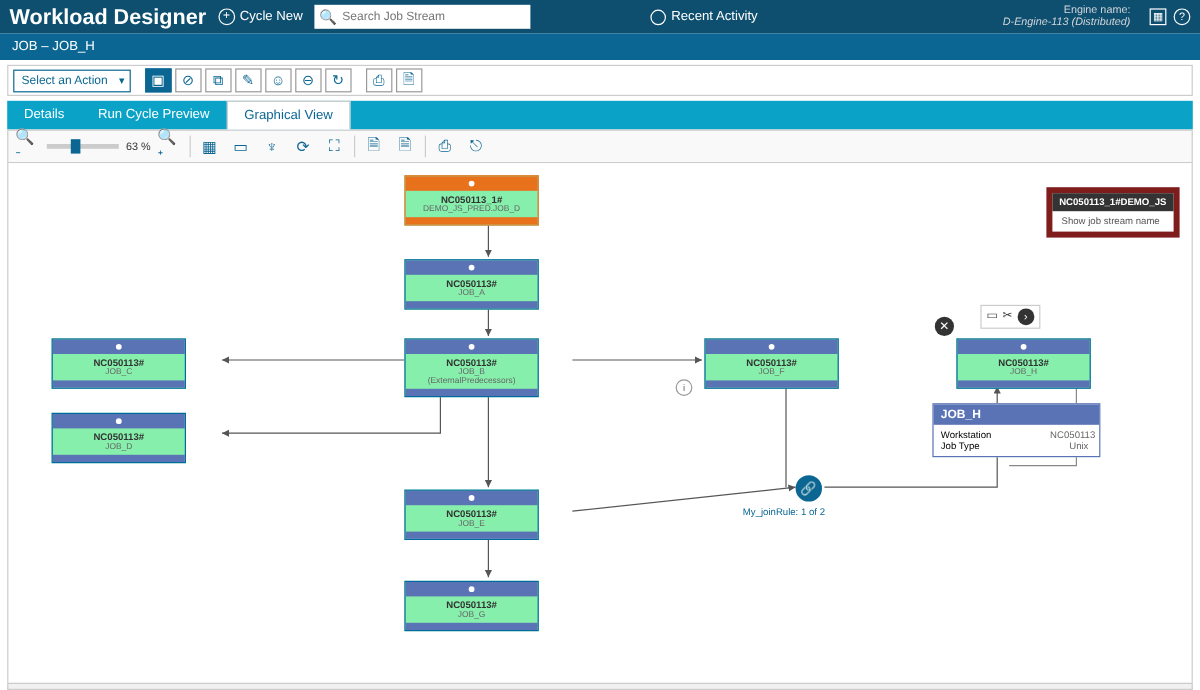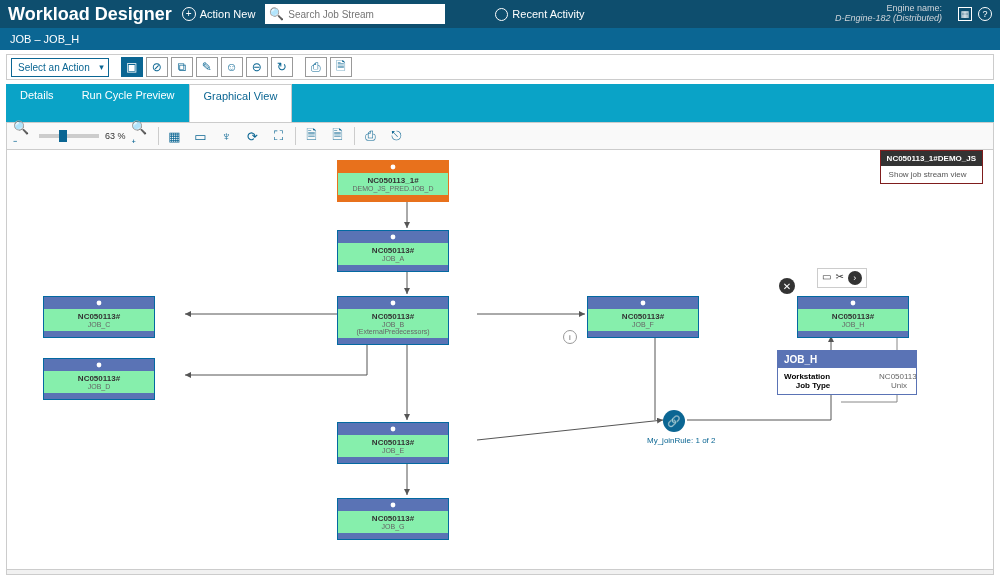--- a/index.html
+++ b/index.html
@@ -6,21 +6,21 @@
   body { font-family: Arial, sans-serif; font-size: 11px; background: #fff; width: 1000px; height: 575px; overflow: hidden; position: relative; }
   
   
   .topbar { background: #0e4e6e; height: 28px; display: flex; align-items: center; color: #fff; padding: 0 8px; gap: 10px; }
   .topbar-title { font-size: 18px; font-weight: bold; }
   .topbar-create { display: flex; align-items: center; gap: 4px; font-size: 11px; cursor: pointer; }
   .topbar-create .plus-icon { width: 14px; height: 14px; border: 1.5px solid #fff; border-radius: 50%; display: flex; align-items: center; justify-content: center; font-size: 10px; line-height: 1; }
   .search-wrap { background: #fff; height: 20px; display: flex; align-items: center; padding: 0 4px; gap: 4px; width: 180px; }
   .search-wrap input { border: none; outline: none; font-size: 10px; width: 100%; }
   .search-icon { color: #888; font-size: 12px; }
-  .topbar-recent { display: flex; align-items: center; gap: 4px; font-size: 11px; cursor: pointer; margin-left: 40px; }
+  .topbar-recent { display: flex; align-items: center; gap: 4px; font-size: 11px; cursor: pointer; margin-left: 90px; }
   .clock-icon { width: 13px; height: 13px; border: 1.5px solid #fff; border-radius: 50%; position: relative; }
   .topbar-spacer { flex: 1; }
   .engine-info { font-size: 9px; line-height: 1.1; text-align: right; color: #d0d5da; }
   .engine-name { color: #d0d5da; }
   .engine-line2 { font-style: italic; }
   .topbar-icons { display: flex; gap: 6px; margin-left: 6px; }
   .topbar-icons span { width: 14px; height: 14px; border: 1.5px solid #fff; display: flex; align-items: center; justify-content: center; font-size: 9px; }
   .help-icon { border-radius: 50%; }
 
   
@@ -28,21 +28,21 @@
 
   
   .toolbar { background: #fff; border: 1px solid #ccc; margin: 4px 6px 0 6px; height: 26px; display: flex; align-items: center; padding: 0 4px; gap: 3px; }
   .action-select { border: 1px solid #0b6693; background: #fff; color: #0b6693; font-size: 10px; padding: 3px 18px 3px 6px; position: relative; cursor: pointer; }
   .action-select::after { content: "▾"; position: absolute; right: 4px; top: 3px; font-size: 9px; }
   .toolbar-btn { width: 22px; height: 20px; border: 1px solid #999; background: #fff; display: flex; align-items: center; justify-content: center; color: #0b6693; font-size: 12px; cursor: pointer; }
   .toolbar-btn.save { background: #0b6693; color: #fff; border-color: #0b6693; }
   .toolbar-sep { width: 6px; }
 
   
-  .tabs { display: flex; background: #0aa3c7; margin: 4px 6px 0 6px; height: 38px; }
+  .tabs { display: flex; background: #0aa3c7; margin: 4px 6px 0 6px; height: 24px; }
   .tab { padding: 5px 14px; font-size: 11px; color: #fff; cursor: pointer; }
   .tab.active { background: #fff; color: #0b6693; border-top: 1px solid #ccc; border-left: 1px solid #ccc; border-right: 1px solid #ccc; }
 
   
   .viewbar { background: #f9f9f9; border: 1px solid #ccc; margin: 0 6px; height: 28px; display: flex; align-items: center; padding: 0 6px; gap: 6px; }
   .viewbar .icon-btn { width: 20px; height: 20px; display: flex; align-items: center; justify-content: center; color: #0b6693; font-size: 13px; cursor: pointer; }
   .zoom-slider { width: 60px; height: 4px; background: #ccc; position: relative; }
   .zoom-slider::after { content:""; width: 8px; height: 12px; background: #0b6693; position: absolute; left: 20px; top: -4px; }
   .zoom-label { font-size: 9px; color: #333; text-align: right; }
   .viewbar-sep { width: 1px; height: 18px; background: #ccc; }
@@ -63,63 +63,63 @@
   .node.pred { border-color: #e8711c; }
   
   
   .join-node { position: absolute; width: 22px; height: 22px; border-radius: 50%; background: #0b6693; display: flex; align-items: center; justify-content: center; color: #fff; font-size: 11px; }
   .join-label { position: absolute; font-size: 8px; color: #0b6693; }
   
   
   .cond-badge { position: absolute; width: 14px; height: 14px; border-radius: 50%; border: 1.5px solid #999; background: #fff; display: flex; align-items: center; justify-content: center; font-size: 8px; color: #666; }
 
   
-  .info-panel { position: absolute; right: 10px; top: 0; border: 1px solid #7f1d1d; background: #fff; font-size: 8px; }
+  .info-panel { position: absolute; right: 10px; top: 20px; border: 5px solid #7f1d1d; background: #fff; font-size: 8px; }
   .info-panel-header { background: #333; color: #fff; padding: 3px 6px; font-weight: bold; }
   .info-panel-body { padding: 4px 8px; color: #555; cursor: pointer; }
 
   
   .node-popup { position: absolute; border: 1px solid #5a73b5; background: #fff; width: 140px; }
   .popup-header { background: #5a73b5; color: #fff; padding: 3px 6px; font-size: 10px; font-weight: bold; }
   .popup-body { padding: 4px 6px; }
   .popup-row { display: flex; font-size: 8px; gap: 6px; }
-  .popup-row .k { font-weight: bold; width: 58px; text-align: center; }
+  .popup-row .k { font-weight: normal; width: 58px; }
   .popup-row .v { color: #666; padding-left: 43px; }
   .close-badge { position: absolute; width: 16px; height: 16px; border-radius: 50%; background: #333; color: #fff; display: flex; align-items: center; justify-content: center; font-size: 10px; cursor: pointer; }
   .mini-toolbar { position: absolute; background: #fff; border: 1px solid #ccc; padding: 2px 4px; display: flex; gap: 4px; }
   .mini-toolbar span { font-size: 10px; color: #333; cursor: pointer; }
   .mini-toolbar .arrow { background: #333; color: #fff; width: 14px; height: 14px; border-radius: 50%; display: flex; align-items: center; justify-content: center; font-size: 9px; }
 
   
   .arrows { position: absolute; left: 0; top: 0; width: 100%; height: 100%; pointer-events: none; }
 
   
   .footer-bar { position: absolute; bottom: 0; left: 6px; right: 6px; height: 6px; border: 1px solid #ccc; background: #f1f1f1; }
 </style>
 </head>
 <body>
 
 <div class="topbar">
   <div class="topbar-title">Workload Designer</div>
   <div class="topbar-create">
     <span class="plus-icon">+</span>
-    <span>Action New</span>
+    <span>Cycle New</span>
   </div>
   <div class="search-wrap">
     <span class="search-icon">🔍</span>
     <input type="text" placeholder="Search Job Stream" style="">
   </div>
   <div class="topbar-recent">
     <span class="clock-icon"></span>
     <span>Recent Activity</span>
   </div>
   <div class="topbar-spacer"></div>
   <div class="engine-info">
     <div class="engine-name">Engine name:</div>
-    <div class="engine-line2">D-Engine-182 (Distributed)</div>
+    <div class="engine-line2">D-Engine-113 (Distributed)</div>
   </div>
   <div class="topbar-icons">
     <span>▦</span>
     <span class="help-icon">?</span>
   </div>
 </div>
 
 <div class="breadcrumb">JOB – JOB_H</div>
 
 <div class="toolbar">
@@ -313,36 +313,36 @@
     <div class="node-footer"></div>
   </div>
   <div class="close-badge" style="left:772px; top:128px;">✕</div>
   <div class="mini-toolbar" style="left:810px; top:118px;">
     <span>▭</span>
     <span>✂</span>
     <span class="arrow">›</span>
   </div>
 
   <div class="join-node" style="left:656px; top:260px;">🔗</div>
-  <div class="join-label" style="left:640px; top:286px;">My_joinRule: 1 of 2</div>
+  <div class="join-label" style="left:612px; top:286px;">My_joinRule: 1 of 2</div>
 
   <div class="node-popup" style="left:770px; top:200px;">
     <div class="popup-header">JOB_H</div>
     <div class="popup-body">
       <div class="popup-row">
         <span class="k">Workstation</span>
         <span class="v">NC050113</span>
       </div>
       <div class="popup-row">
         <span class="k">Job Type</span>
         <span class="v">Unix</span>
       </div>
     </div>
   </div>
 
   <div class="info-panel">
     <div class="info-panel-header">NC050113_1#DEMO_JS</div>
-    <div class="info-panel-body">Show job stream view</div>
+    <div class="info-panel-body">Show job stream name</div>
   </div>
 
 </div>
 
 <div class="footer-bar"></div>
 
 </body></html>

